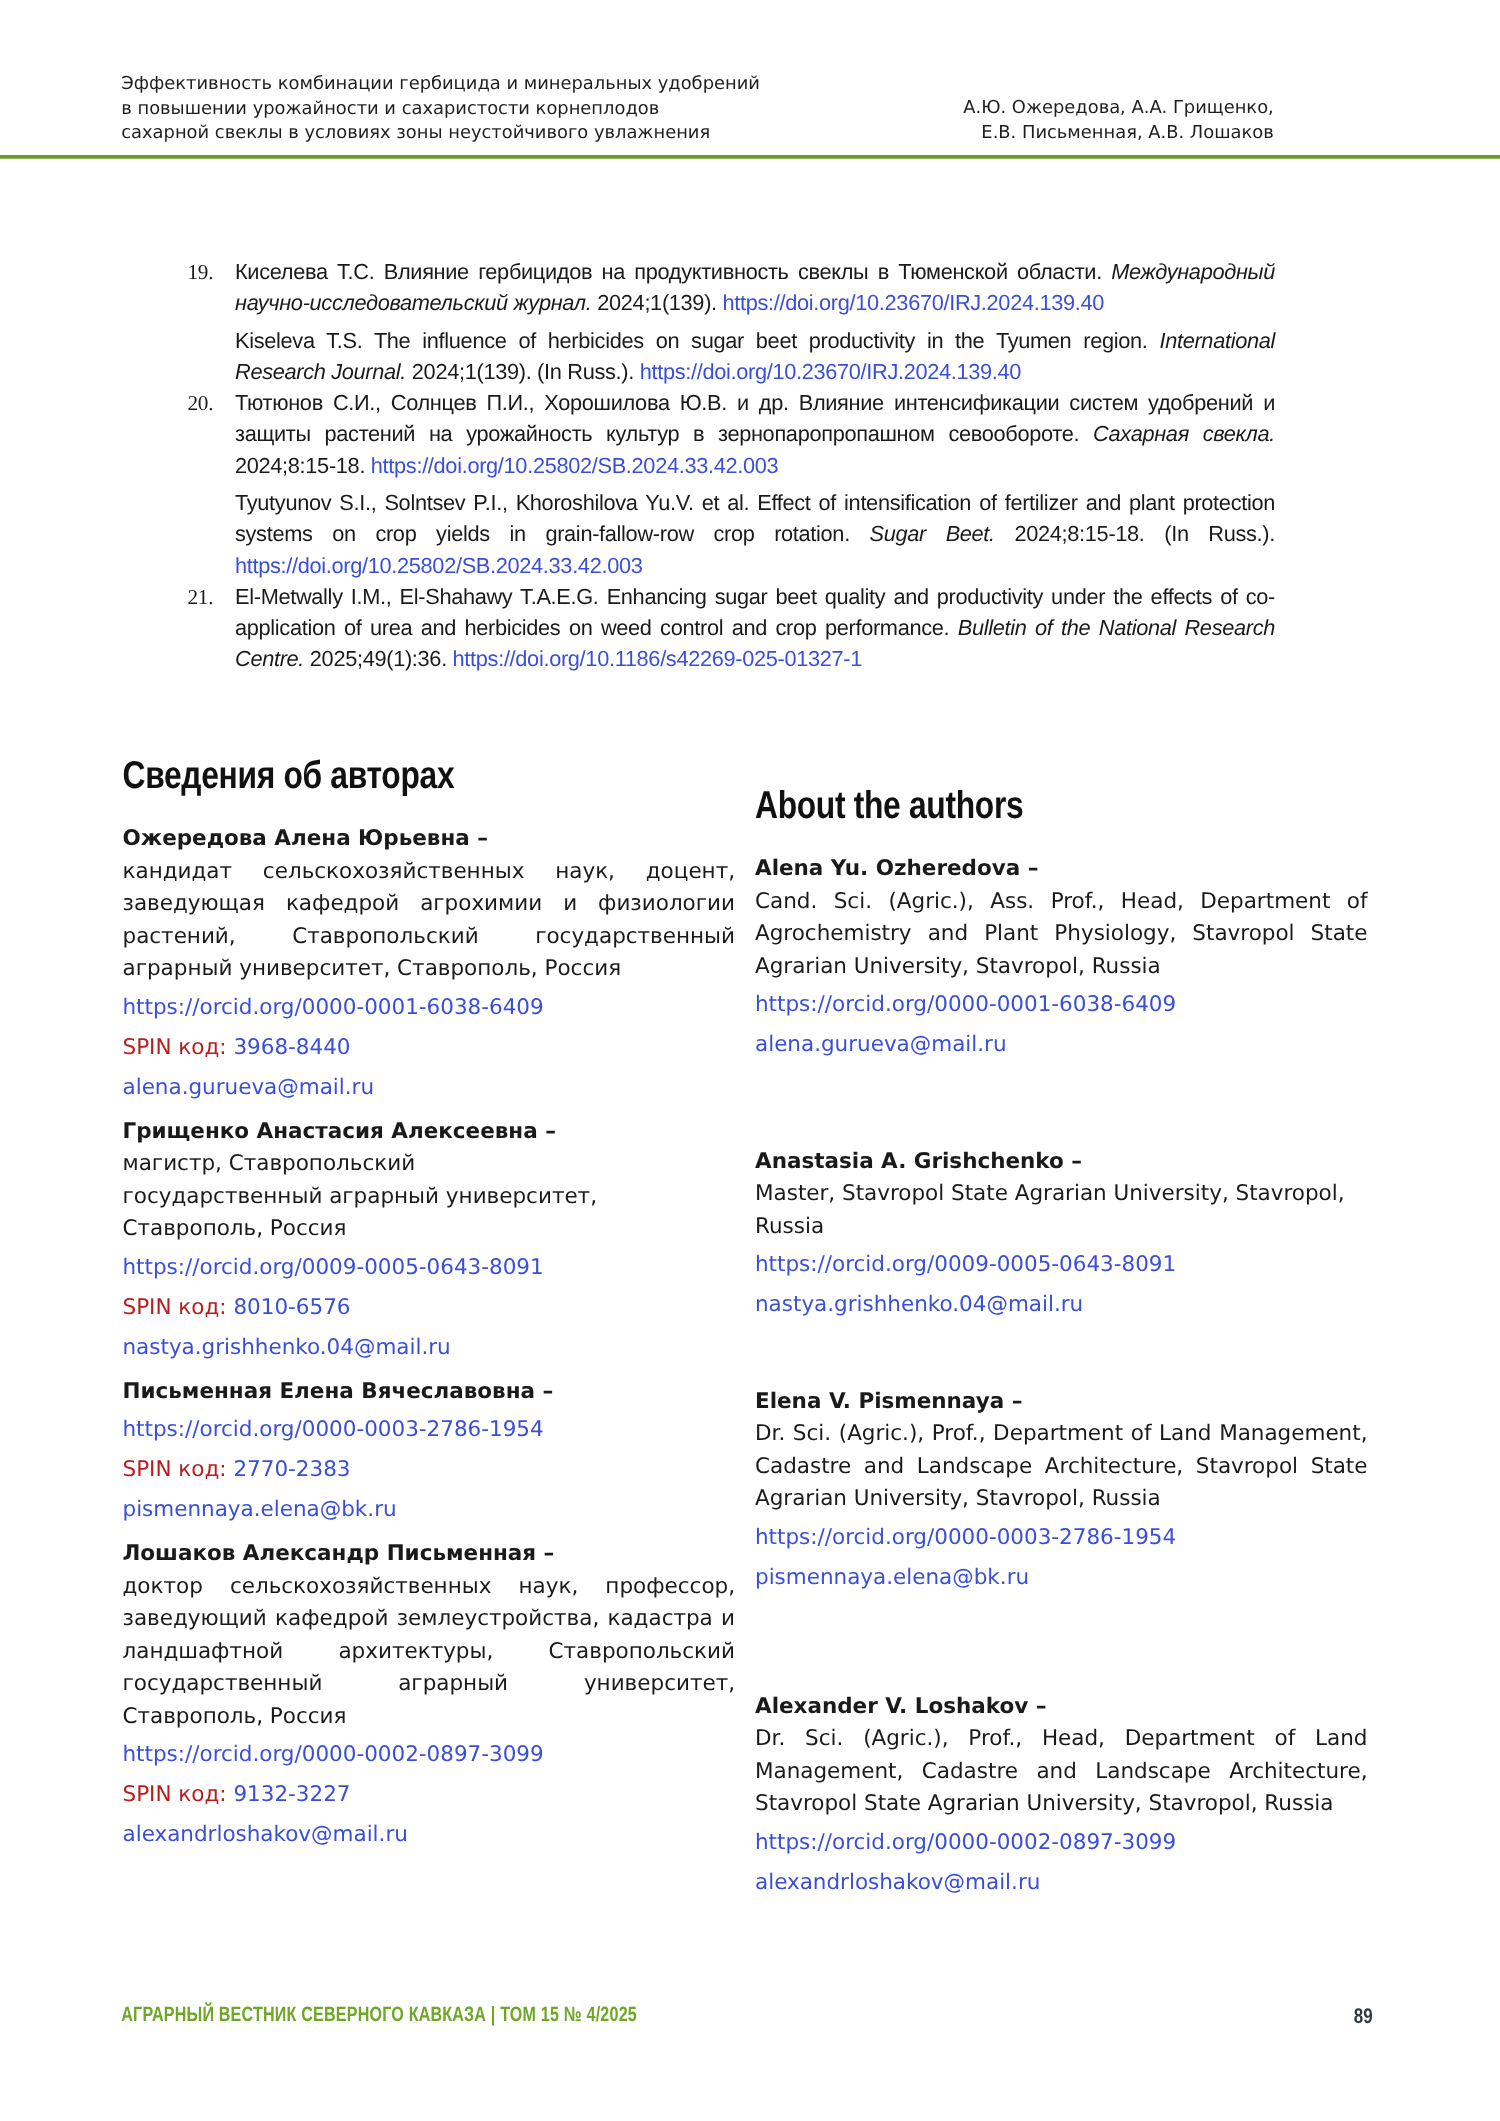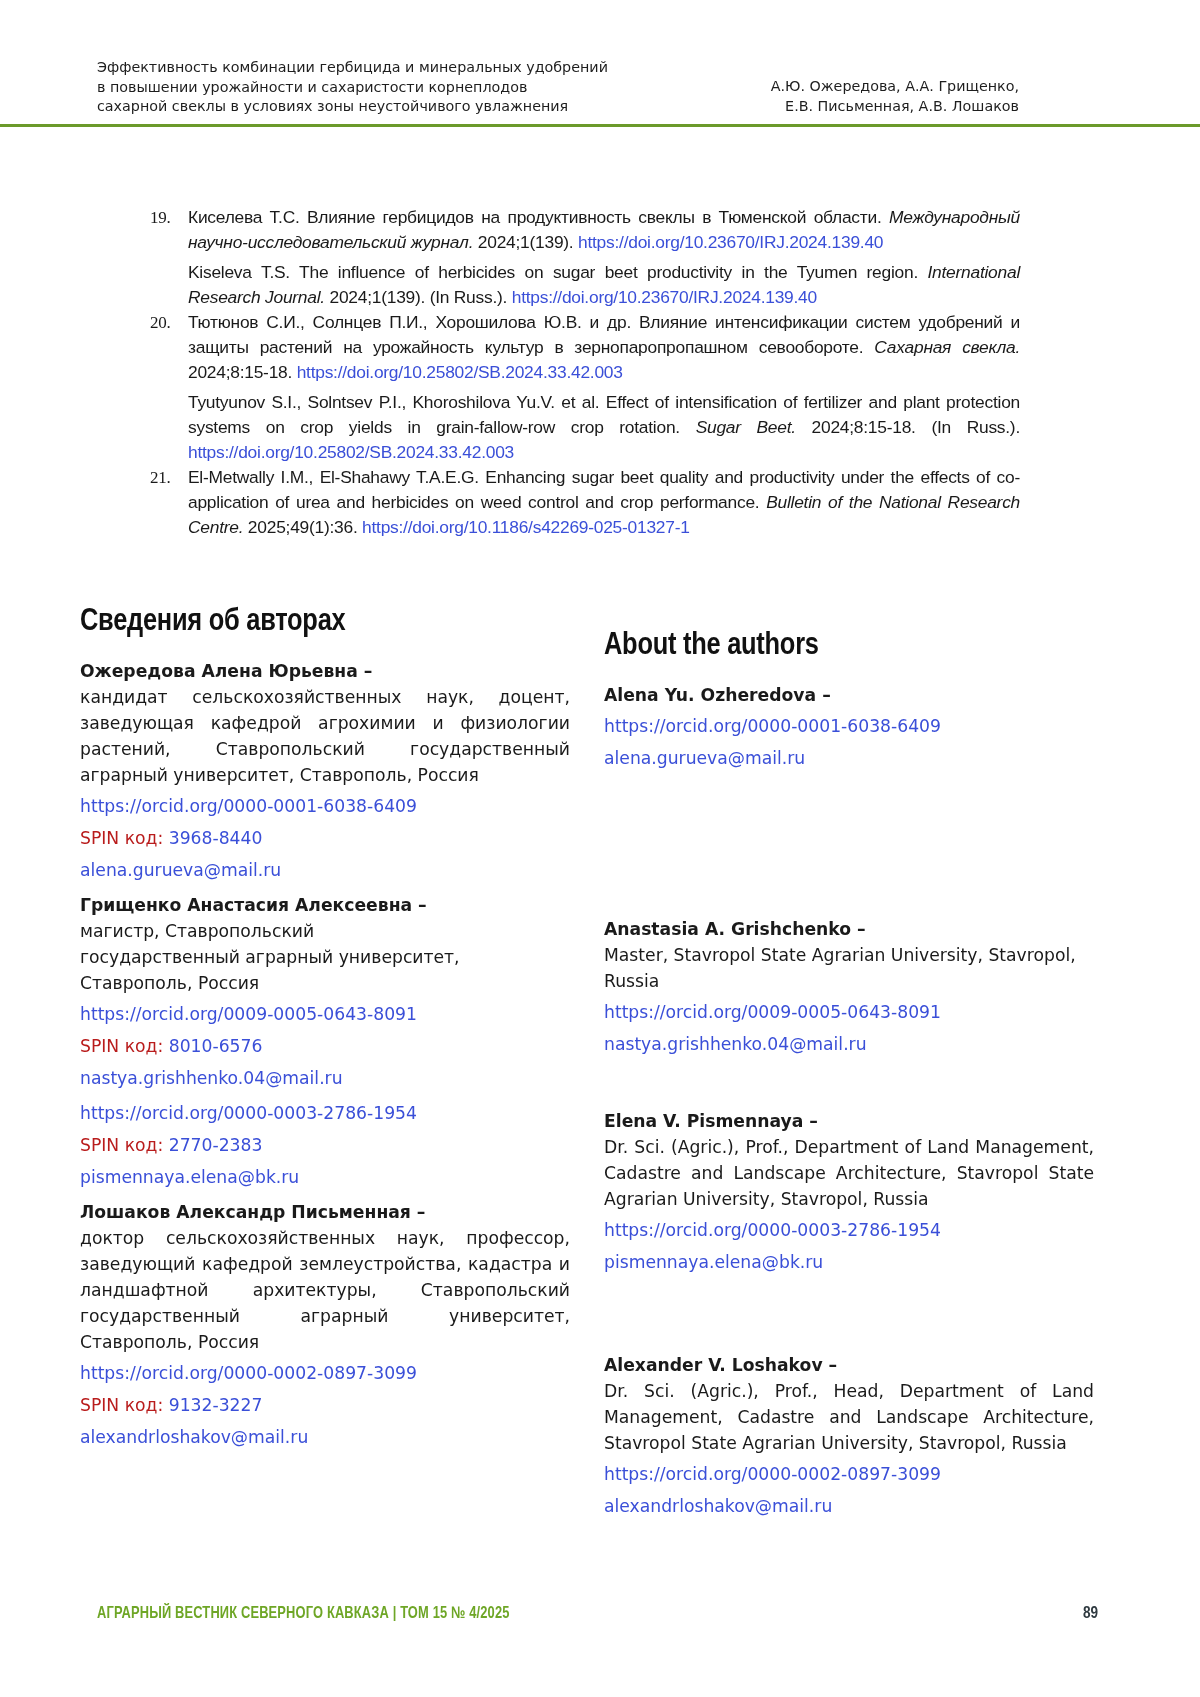--- a/index.html
+++ b/index.html
@@ -19,21 +19,21 @@
   .ref { position: relative; padding-left: 38px; margin-bottom: 0; }
   .ref-num { position: absolute; left: 0; top: 0; font-family: "Liberation Serif", serif; font-size: 17px; }
   .ref p { margin: 0; text-align: justify; }
   .ref p.en { margin-top: 5px; }
   .ref p.ru + p.en { }
   .ref + .ref { margin-top: 0px; }
   a.link, .link { color: #3a4fd8; }
   i { font-style: italic; }
 
   .col { position: absolute; top: 600px; width: 490px; font-size: 17.2px; line-height: 26px; }
-  .col.left { left: 80px; }
+  .col.left { left: 98px; }
   .col.right { left: 604px; width: 490px; margin-top: 24px; }
   .section-title { font-family: "Liberation Sans", sans-serif; font-weight: bold; font-size: 31px;
                    line-height: 40px; margin: 0 0 18px 0; transform: scaleX(0.82); transform-origin: left;
                    letter-spacing: -0.3px; color: #111; }
   .author { margin-bottom: 8px; }
   .author-name { font-weight: bold; margin: 0; }
   .author-desc { margin: 0; text-align: justify; }
   .author-line { margin: 5px 0 0 0; line-height: 27px; }
   .blue { color: #3a4fd8; }
   .spin-label { color: #b91c1c; }
@@ -90,39 +90,41 @@
 
   <div class="author">
     <p class="author-name">Грищенко Анастасия Алексеевна –</p>
     <p class="author-desc" style="width:395px;text-align:left">магистр, Ставропольский государственный аграрный университет, Ставрополь, Россия</p>
     <p class="author-line blue">https://orcid.org/0009-0005-0643-8091</p>
     <p class="author-line"><span class="spin-label">SPIN код: </span><span class="blue">8010-6576</span></p>
     <p class="author-line blue">nastya.grishhenko.04@mail.ru</p>
   </div>
 
   <div class="author">
+    <p class="author-name">Письменная Елена Вячеславовна –</p>
     <p class="author-line blue">https://orcid.org/0000-0003-2786-1954</p>
     <p class="author-line"><span class="spin-label">SPIN код: </span><span class="blue">2770-2383</span></p>
     <p class="author-line blue">pismennaya.elena@bk.ru</p>
   </div>
 
   <div class="author">
     <p class="author-name">Лошаков Александр Письменная –</p>
     <p class="author-desc">доктор сельскохозяйственных наук, профессор, заведующий кафедрой землеустройства, кадастра и ландшафтной архитектуры, Ставропольский государственный аграрный университет, Ставрополь, Россия</p>
     <p class="author-line blue">https://orcid.org/0000-0002-0897-3099</p>
     <p class="author-line"><span class="spin-label">SPIN код: </span><span class="blue">9132-3227</span></p>
     <p class="author-line blue">alexandrloshakov@mail.ru</p>
   </div>
 </div>
 
 <div class="col right">
   <h2 class="section-title">About the authors</h2>
 
   <div class="author" style="min-height:226px">
     <p class="author-name">Alena Yu. Ozheredova –</p>
+    <p class="author-desc">Cand. Sci. (Agric.), Ass. Prof., Head, Department of Agrochemistry and Plant Physiology, Stavropol State Agrarian University, Stavropol, Russia</p>
     <p class="author-line blue">https://orcid.org/0000-0001-6038-6409</p>
     <p class="author-line blue">alena.gurueva@mail.ru</p>
   </div>
 
   <div class="author" style="min-height:184px">
     <p class="author-name">Anastasia A. Grishchenko –</p>
     <p class="author-desc" style="text-align:left">Master, Stavropol State Agrarian University, Stavropol, Russia</p>
     <p class="author-line blue">https://orcid.org/0009-0005-0643-8091</p>
     <p class="author-line blue">nastya.grishhenko.04@mail.ru</p>
   </div>

